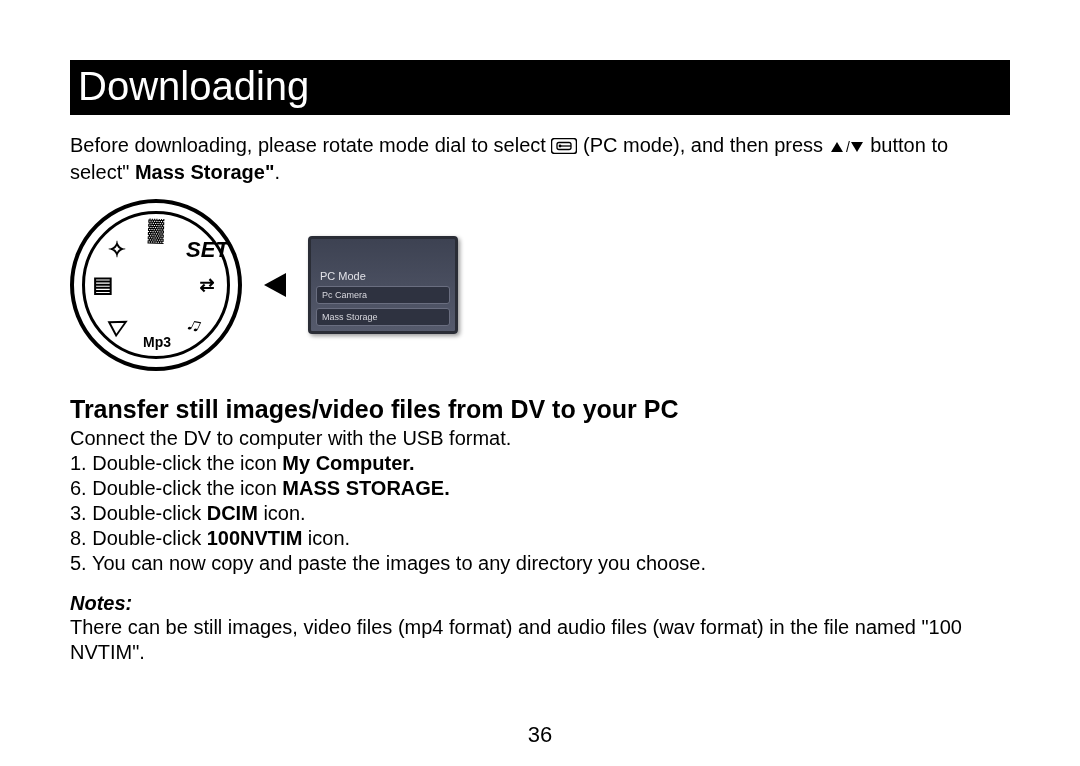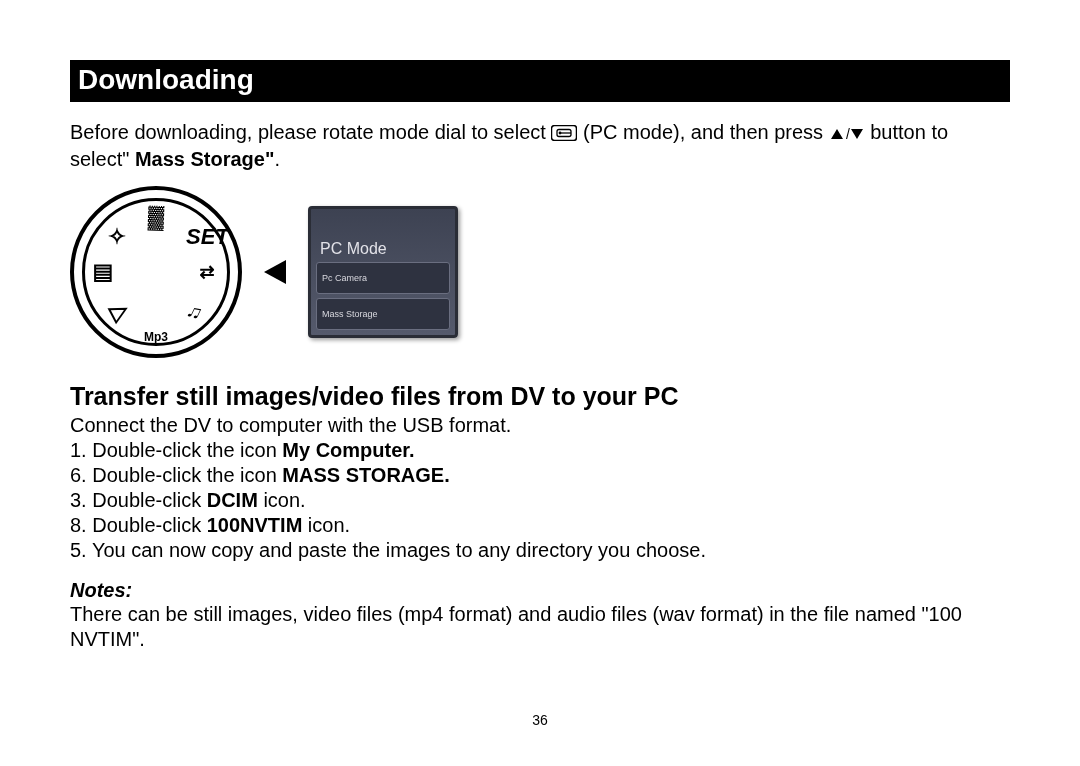--- a/index.html
+++ b/index.html
@@ -15,22 +15,22 @@
   .page {
     position: relative;
     width: 1080px;
     height: 766px;
     box-sizing: border-box;
     padding: 60px 70px 0 70px;
   }
   .title-bar {
     background: #000;
     color: #fff;
-    font-weight: bold;
-    font-size: 28px;
+    font-weight: normal;
+    font-size: 40px;
     padding: 4px 21px 6px 8px;
     margin-bottom: 18px;
   }
   .intro p {
     margin: 0;
     line-height: 1.25;
   }
   .icon-inline {
     display: inline-block;
     vertical-align: -2px;
@@ -66,65 +66,65 @@
     line-height: 26px;
     color: #000;
   }
   .dial-top    { top: 14px; left: 50%; transform: translateX(-50%) rotate(2deg); }
   .dial-tl     { top: 34px; left: 30px; }
   .dial-tr     { top: 34px; right: 26px; font-size: 22px; font-style: italic; }
   .dial-l      { top: 50%; left: 16px; transform: translateY(-50%); }
   .dial-r      { top: 50%; right: 18px; transform: translateY(-50%); font-size: 18px; }
   .dial-bl     { bottom: 30px; left: 32px; font-size: 22px; transform: rotate(-28deg);}
   .dial-br     { bottom: 30px; right: 30px; font-size: 20px; transform: rotate(25deg);}
-  .dial-bot    { bottom: 4px; left: 50%; transform: translateX(-50%); font-size: 12px; font-weight: bold;}
+  .dial-bot    { bottom: 12px; left: 50%; transform: translateX(-50%); font-size: 14px; font-weight: bold;}
   .tri-left {
     width: 0; height: 0;
     border-top: 12px solid transparent;
     border-bottom: 12px solid transparent;
     border-right: 22px solid #000;
   }
   .lcd {
     width: 150px;
     background: linear-gradient(#3d4252, #555a6c);
     border: 3px solid #2a2d36;
     border-radius: 4px;
     box-shadow: 2px 2px 4px rgba(0,0,0,.4);
     padding: 5px;
     box-sizing: border-box;
   }
-  .lcd-title { color: #e2e2e8; font-size: 16px; padding: 2px 0 4px 4px; margin-top: 24px; }
+  .lcd-title { color: #e2e2e8; font-size: 11px; padding: 2px 0 4px 4px; margin-top: 24px; }
   .lcd-row {
     background: #2e3240;
     border: 1px solid #6a6e80;
     border-radius: 3px;
     color: #d8d8de;
     font-size: 9px;
-    padding: 10px 5px;
+    padding: 3px 5px;
     margin-bottom: 4px;
   }
   .lcd-row:last-child { margin-bottom: 0; }
   h3 {
     margin: 0 0 2px 0;
     font-size: 25px;
     font-weight: bold;
   }
   .steps p { margin: 0; line-height: 1.25; }
   .notes-h {
     font-weight: bold;
     font-style: italic;
     margin: 16px 0 0 0;
   }
   .notes-body { margin: 0; line-height: 1.25; }
   .page-num {
     position: absolute;
-    bottom: 38px;
+    bottom: 18px;
     left: 50%;
     transform: translateX(-50%);
-    font-size: 14px;
+    font-size: 22px;
   }
 </style>
 </head>
 <body>
 
 <div class="page">
 
   <div class="title-bar">Downloading</div>
 
   <div class="intro">

